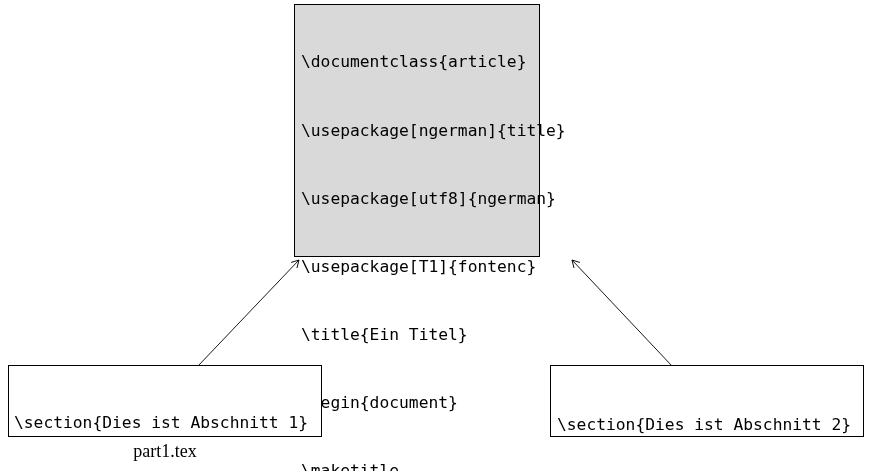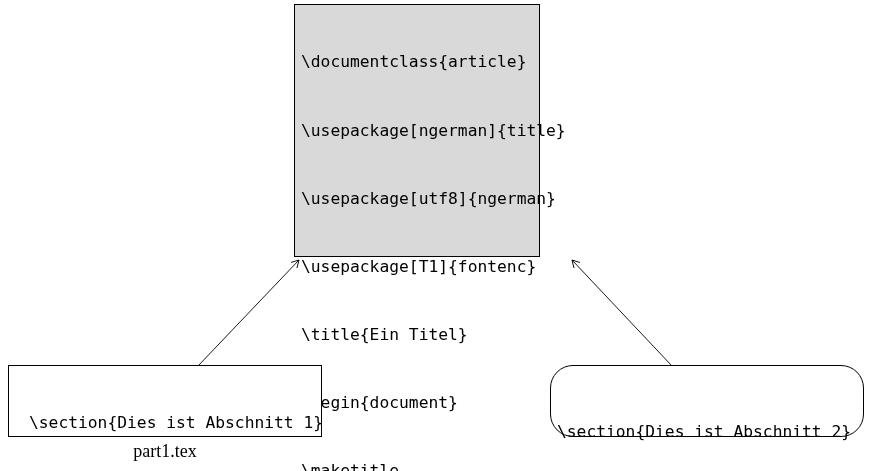--- a/index.html
+++ b/index.html
@@ -34,27 +34,26 @@
   .codebox .code-line { height: 22.7px; }
   #main-box {
     left: 294px; top: 4px;
     width: 246px; height: 253px;
     background: var(--fill, #d9d9d9);
     padding: 1px 0 0 6px;
   }
   #part1-box {
     left: 8px; top: 365px;
     width: 314px; height: 72px;
-    padding: 1px 0 0 20px;
+    padding: 1px 0 0 5px;
   }
   #part2-box {
     left: 550px; top: 365px;
     width: 314px; height: 72px;
-    padding: 10px 0 0 6px;
-    border-radius: 23px;
+    padding: 3px 0 0 6px;
   }
   .file-label {
     position: absolute;
     font-family: "Liberation Serif", "DejaVu Serif", serif;
     font-size: 18px;
     text-align: center;
   }
   #main-label  { left: 294px; top: 259px; width: 286px; }
   #part1-label { left: 8px;   top: 441px; width: 314px; }
   #part2-label { left: 550px; top: 441px; width: 314px; }

